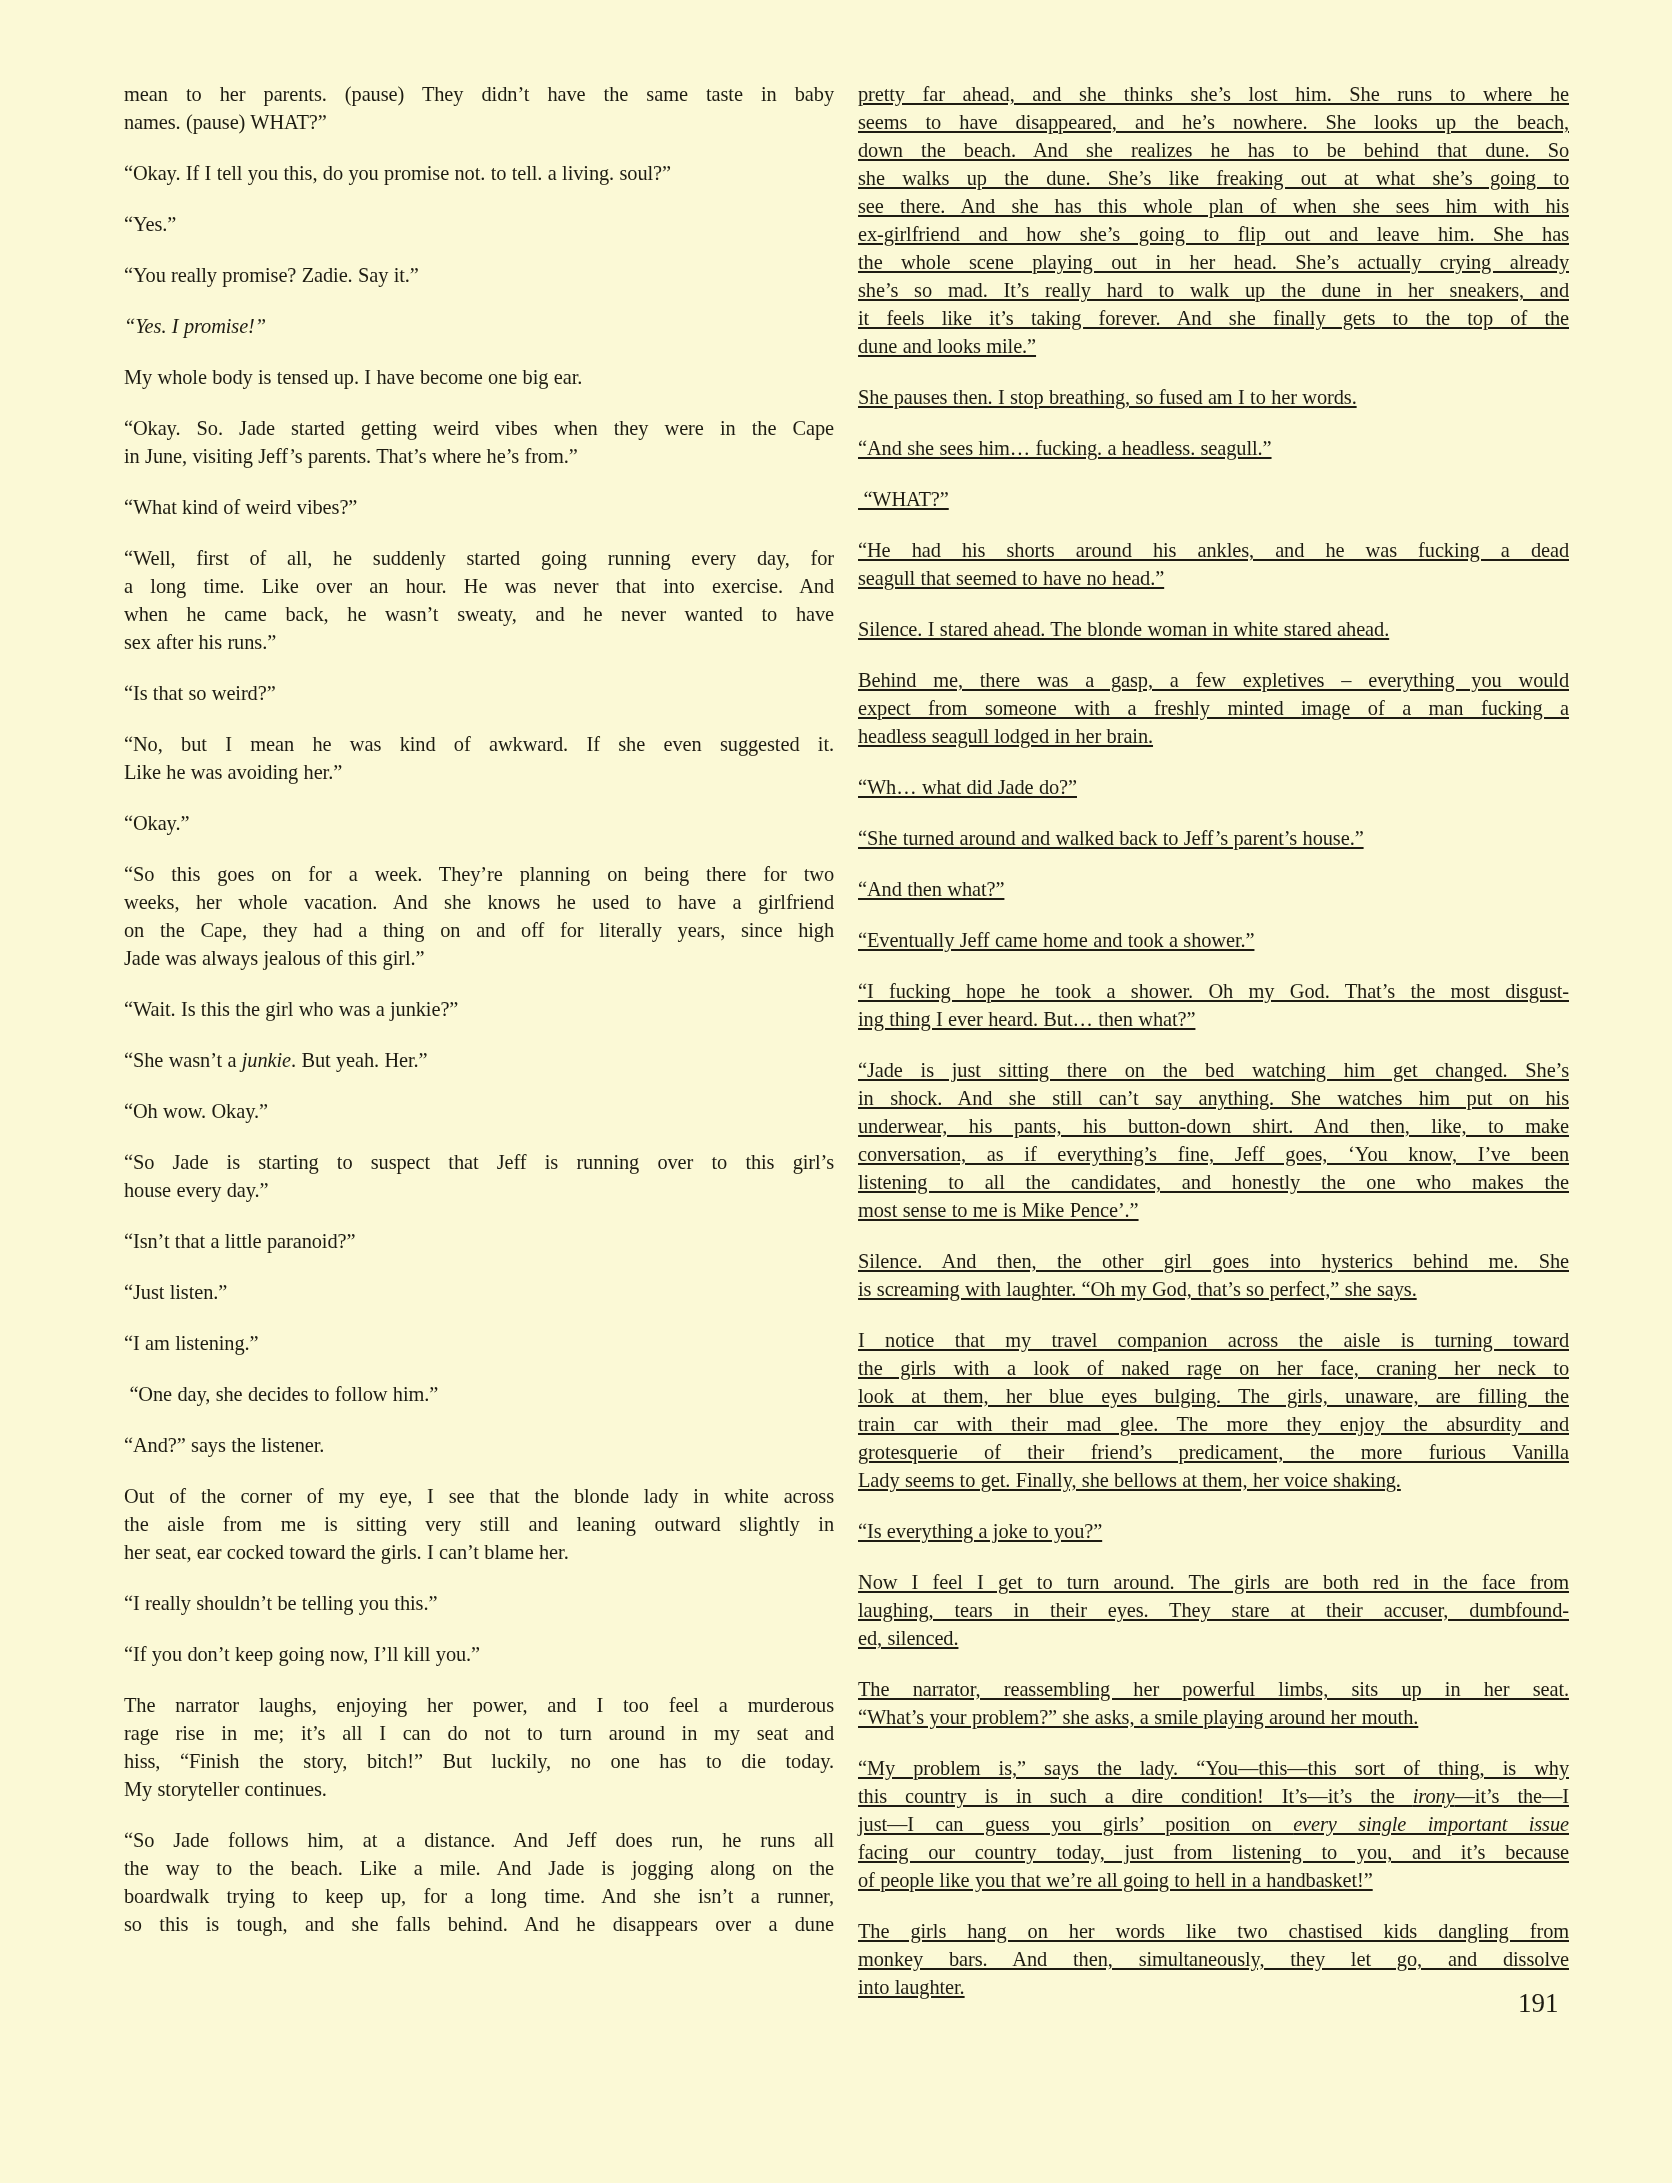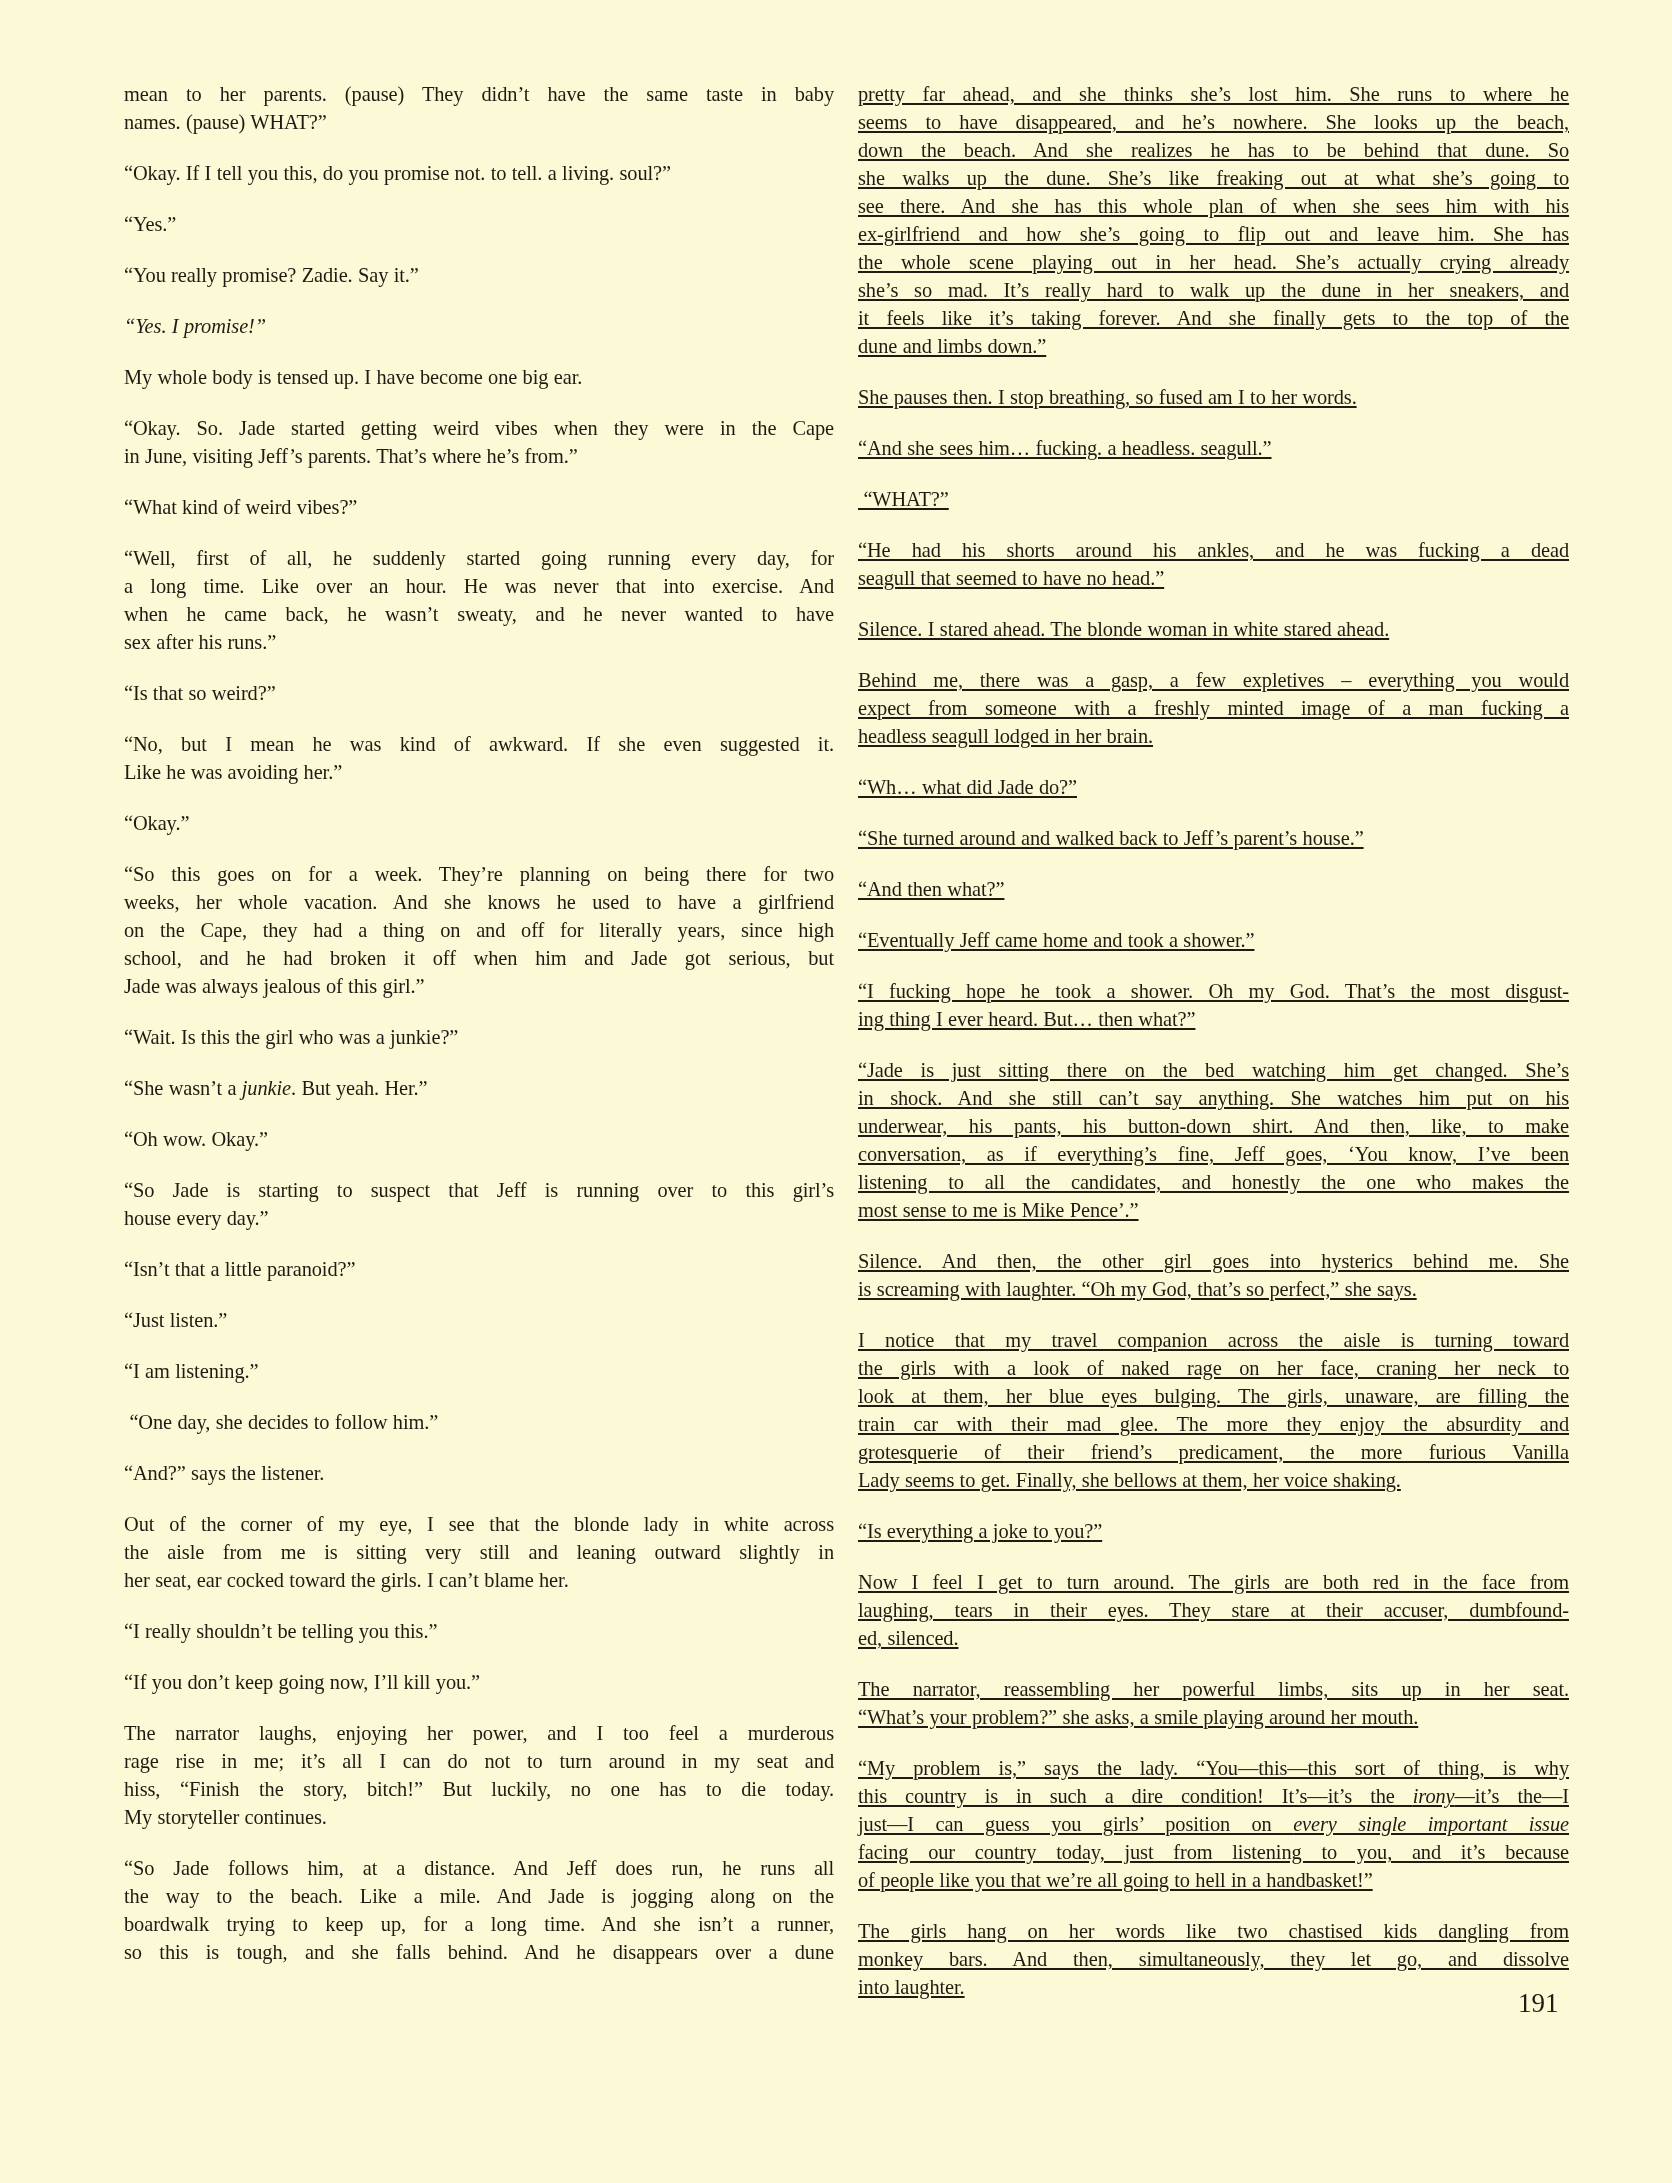--- a/index.html
+++ b/index.html
@@ -77,21 +77,20 @@
         <div class="line full">“No, but I mean he was kind of awkward. If she even suggested it.</div>
         <div class="line">Like he was avoiding her.”</div>
       </div>
       <div class="para">
         <div class="line">“Okay.”</div>
       </div>
       <div class="para">
         <div class="line full">“So this goes on for a week. They’re planning on being there for two</div>
         <div class="line full">weeks, her whole vacation. And she knows he used to have a girlfriend</div>
         <div class="line full">on the Cape, they had a thing on and off for literally years, since high</div>
-        <div class="line full">school, and he had broken it off when him and Jade got serious, but</div>
         <div class="line">Jade was always jealous of this girl.”</div>
       </div>
       <div class="para">
         <div class="line">“Wait. Is this the girl who was a junkie?”</div>
       </div>
       <div class="para">
         <div class="line">“She wasn’t a <em>junkie</em>. But yeah. Her.”</div>
       </div>
       <div class="para">
         <div class="line">“Oh wow. Okay.”</div>
@@ -143,21 +142,21 @@
       <div class="para">
         <div class="line full">pretty far ahead, and she thinks she’s lost him. She runs to where he</div>
         <div class="line full">seems to have disappeared, and he’s nowhere. She looks up the beach,</div>
         <div class="line full">down the beach. And she realizes he has to be behind that dune. So</div>
         <div class="line full">she walks up the dune. She’s like freaking out at what she’s going to</div>
         <div class="line full">see there. And she has this whole plan of when she sees him with his</div>
         <div class="line full">ex-girlfriend and how she’s going to flip out and leave him. She has</div>
         <div class="line full">the whole scene playing out in her head. She’s actually crying already</div>
         <div class="line full">she’s so mad. It’s really hard to walk up the dune in her sneakers, and</div>
         <div class="line full">it feels like it’s taking forever. And she finally gets to the top of the</div>
-        <div class="line">dune and limbs down.”</div>
+        <div class="line">dune and looks mile.”</div>
       </div>
       <div class="para">
         <div class="line">She pauses then. I stop breathing, so fused am I to her words.</div>
       </div>
       <div class="para">
         <div class="line">“And she sees him… fucking. a headless. seagull.”</div>
       </div>
       <div class="para">
         <div class="line">&nbsp;“WHAT?”</div>
       </div>

